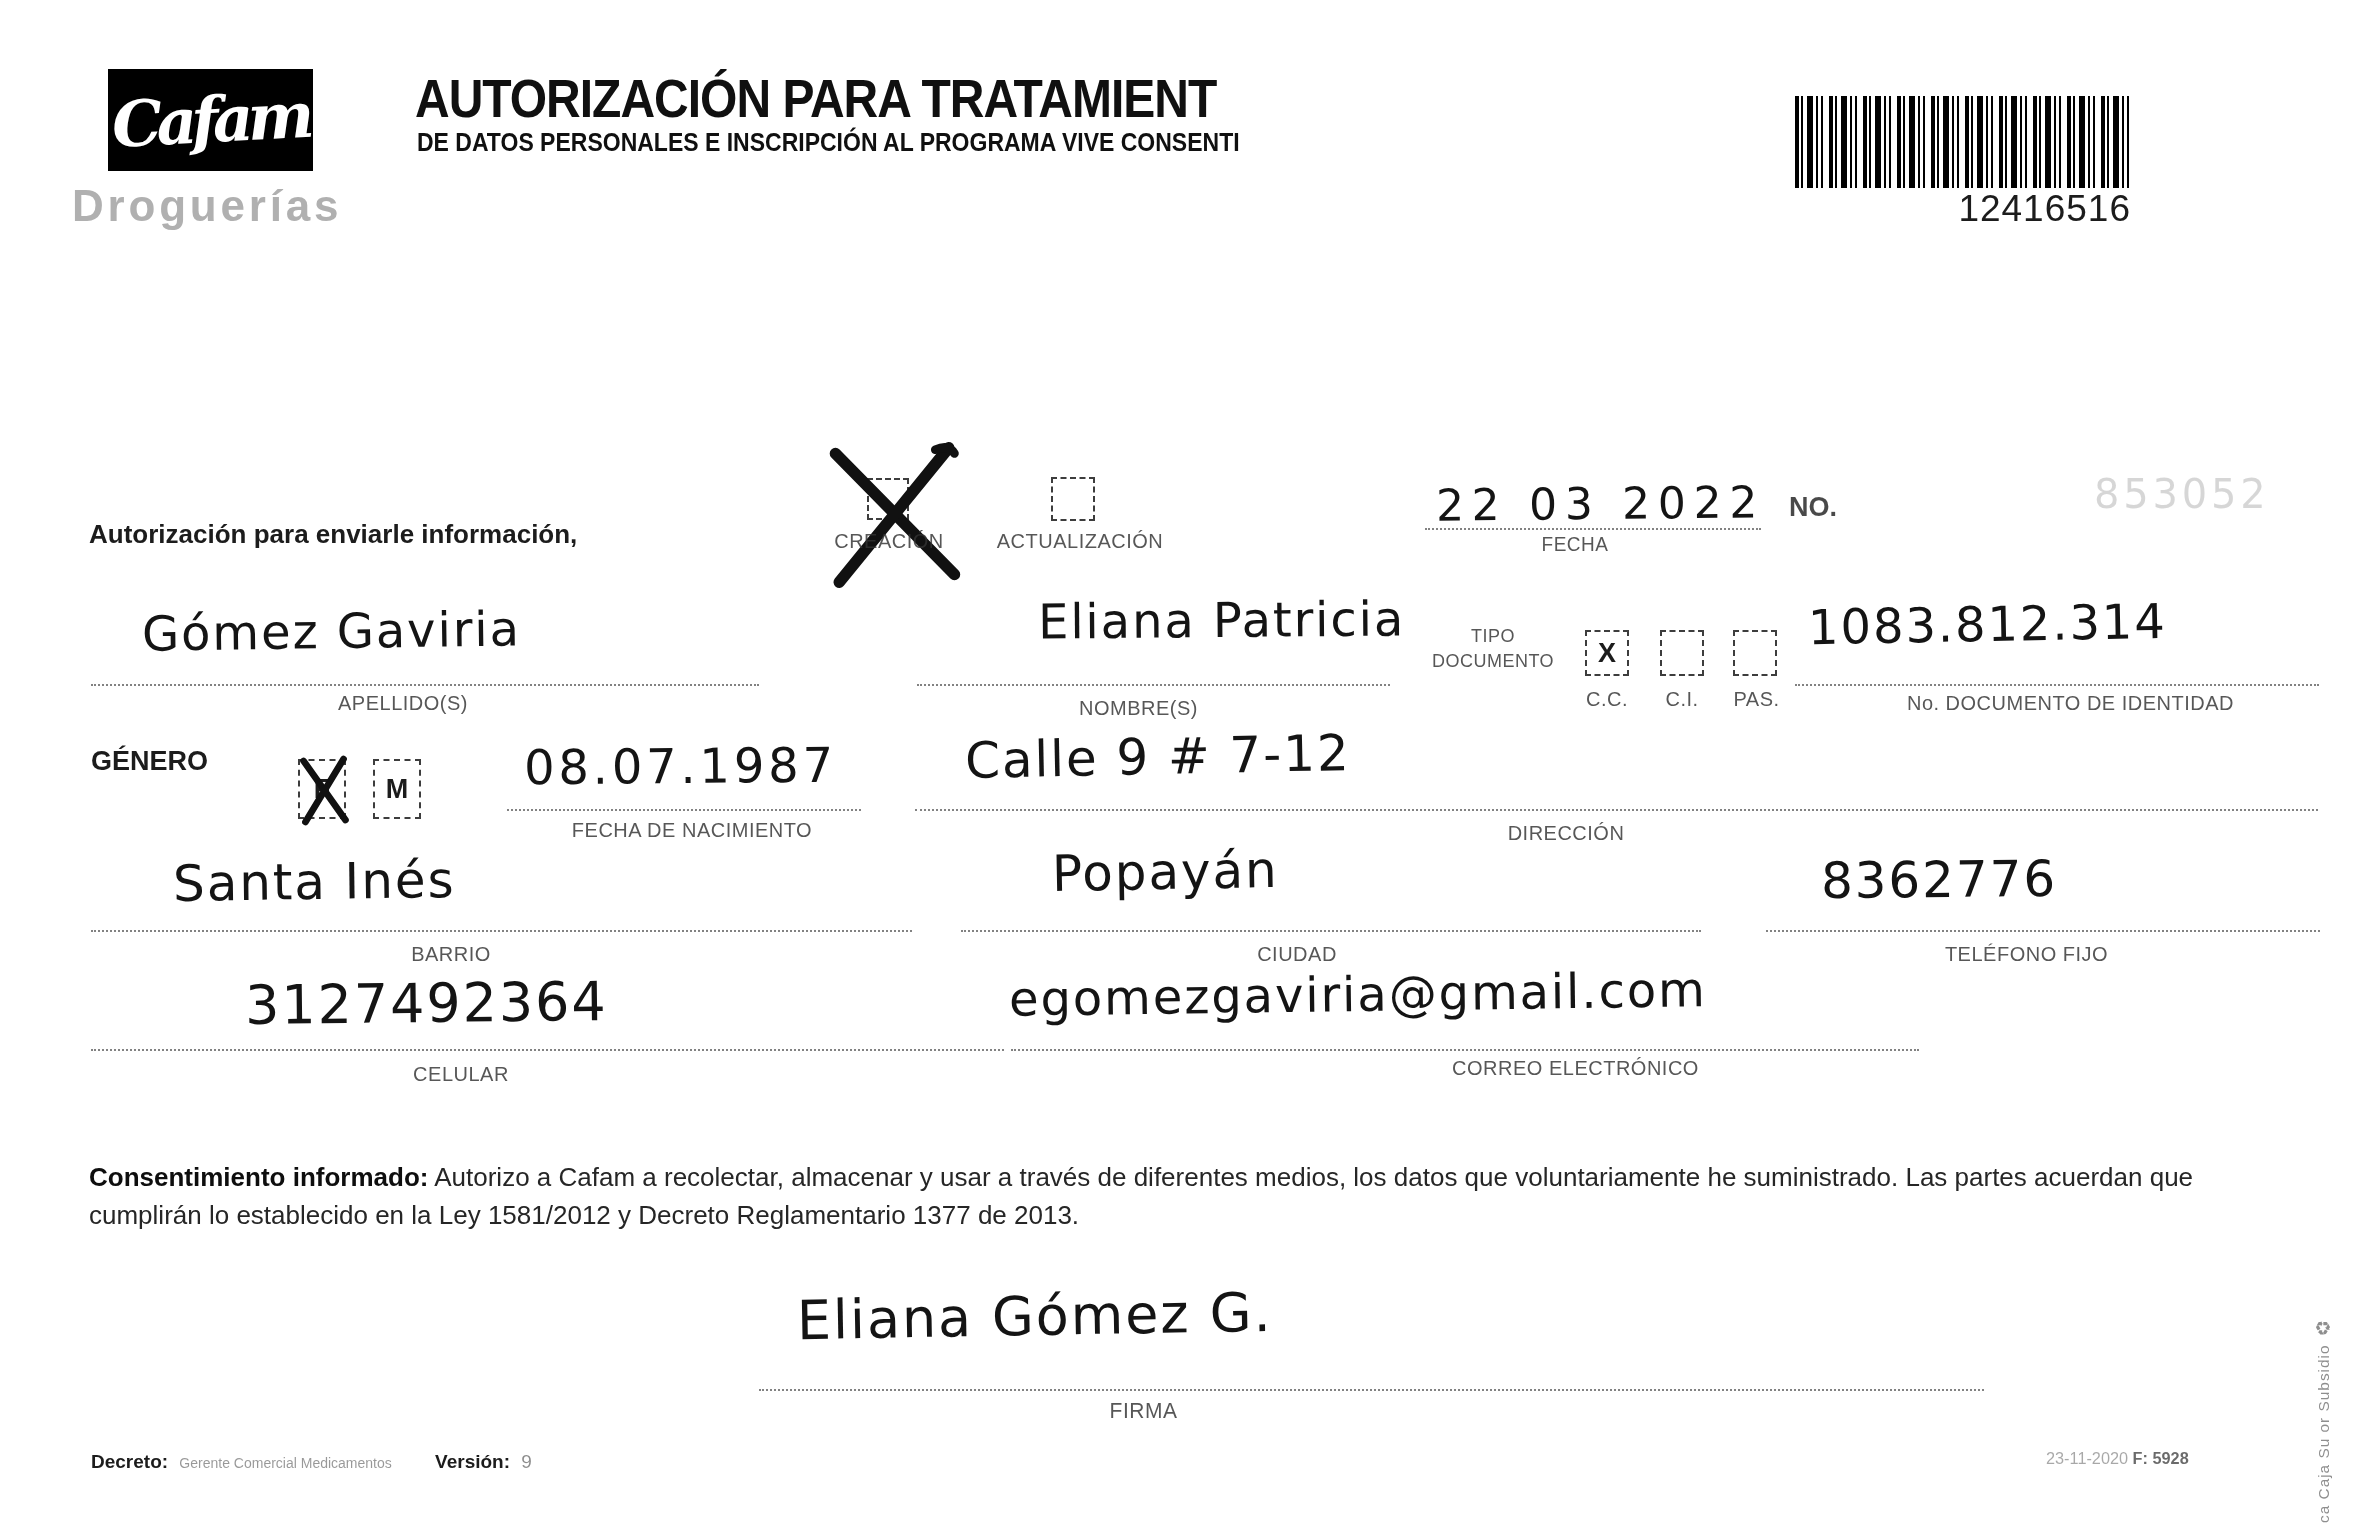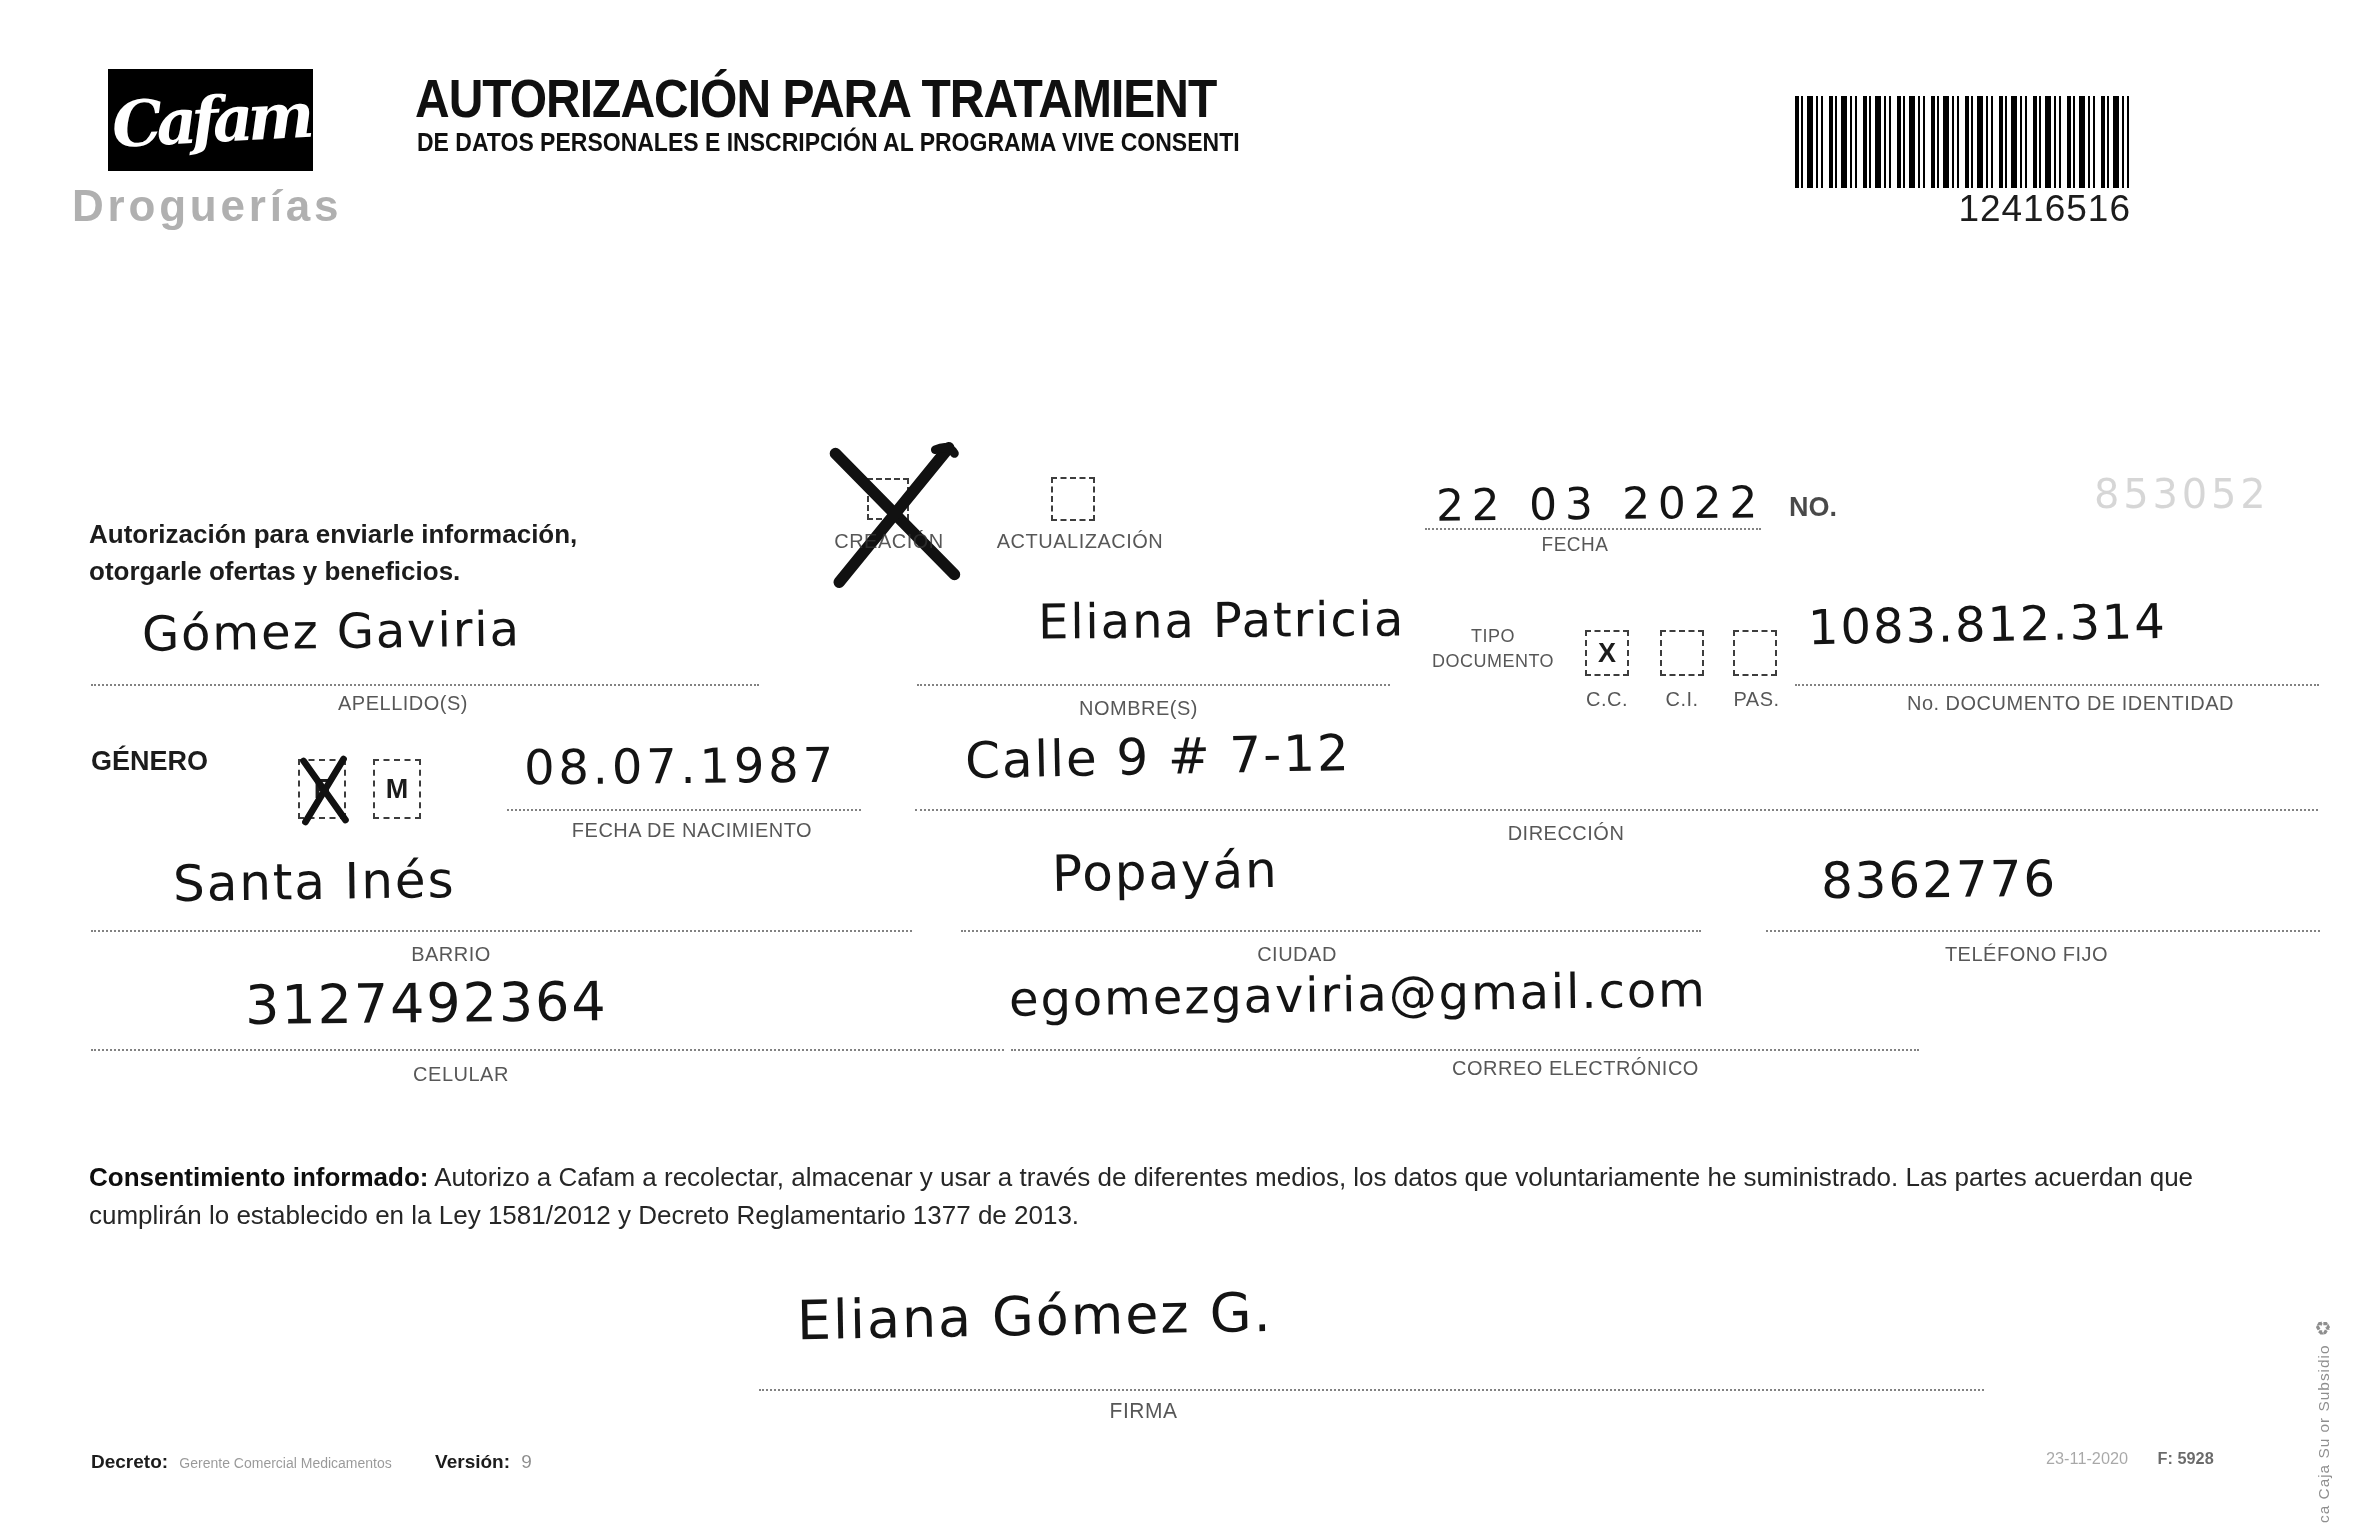--- a/index.html
+++ b/index.html
@@ -60,21 +60,20 @@
   <div class="stamp" style="left:72px;top:181px;">Droguerías</div>
 
   <div class="title" style="left:415px;top:71px;font-size:48px;">AUTORIZACIÓN PARA TRATAMIENT</div>
   <div class="title" style="left:417px;top:129px;font-size:23px;letter-spacing:0;">DE DATOS PERSONALES E INSCRIPCIÓN AL PROGRAMA VIVE CONSENTI</div>
 
   <div class="barcode" style="left:1795px;top:96px;width:336px;height:92px;"></div>
   <div class="abs" style="left:1795px;top:188px;width:336px;text-align:right;font-size:37px;letter-spacing:1px;">12416516</div>
 
   <div class="abs" style="left:89px;top:516px;font-size:26px;font-weight:bold;line-height:37px;">
     <div>Autorización para enviarle información,</div>
-    <div>otorgarle ofertas y beneficios.</div>
   </div>
 
   <div class="cbx" style="left:867px;top:478px;width:42px;height:42px;"></div>
   <svg class="xmark" style="left:822px;top:438px;" width="144" height="152" viewBox="0 0 150 158">
     <path d="M14 16 L138 142" stroke="#111" stroke-width="12" stroke-linecap="round" fill="none"></path>
     <path d="M132 10 L18 150" stroke="#111" stroke-width="12" stroke-linecap="round" fill="none"></path>
     <path d="M118 12 q14 -6 20 4" stroke="#111" stroke-width="9" stroke-linecap="round" fill="none"></path>
   </svg>
   <div class="lbl" style="left:812px;top:530px;width:154px;font-size:20px;">CREACIÓN</div>
 
@@ -161,21 +160,21 @@
   <div class="lbl" style="left:1038px;top:1399px;width:211px;font-size:21px;">FIRMA</div>
 
   <div class="footer-small" style="left:91px;top:1451px;">
     <span style="font-weight:bold;">Decreto:</span>
     <span style="opacity:.45;font-size:14px;margin-left:6px;">Gerente Comercial Medicamentos</span>
     <span style="font-weight:bold;margin-left:38px;">Versión:</span>
     <span style="opacity:.5;margin-left:5.8px;">9</span>
   </div>
   <div class="footer-small" style="left:2046px;top:1449px;font-size:16.3px;">
     <span style="opacity:.38;">23-11-2020</span>
-    <span style="opacity:.65;font-weight:bold;margin-left:25px;">F: 5928</span>
+    <span style="opacity:.65;font-weight:bold;">F: 5928</span>
   </div>
 
   <div class="sidenote" style="left:2313px;top:1206px;height:317px;">
     <span>ca Caja Su or Subsidio</span>
     <span style="font-size:19px;">♻</span>
   </div>
 
 </div>
 
 

